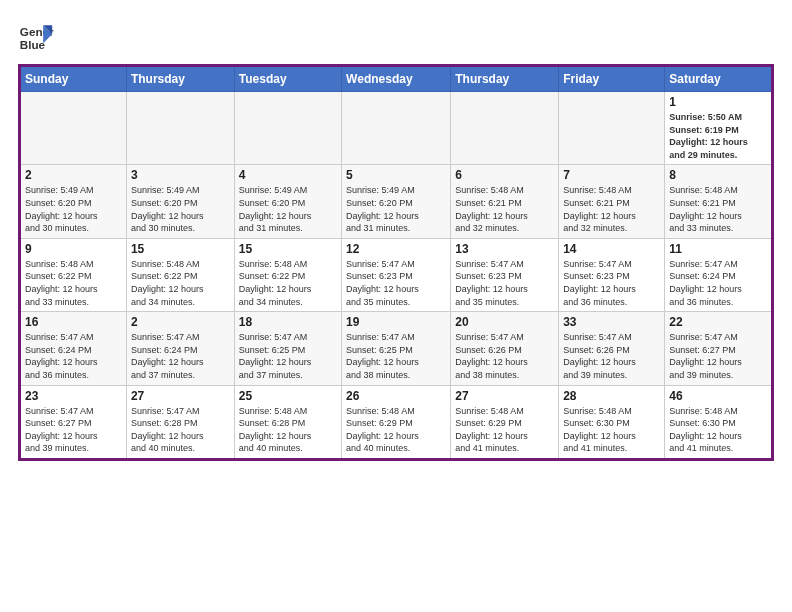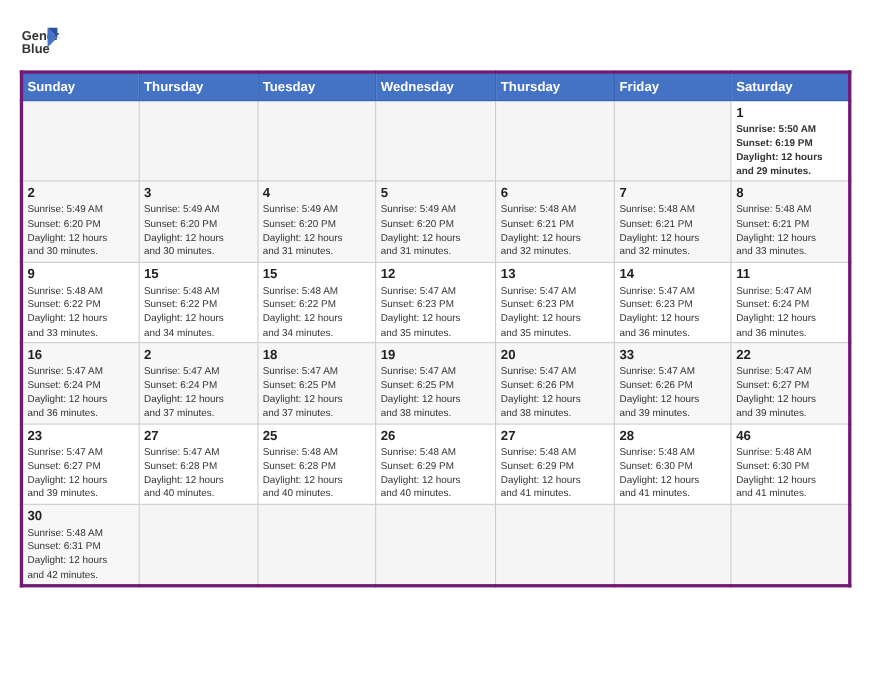--- a/index.html
+++ b/index.html
@@ -334,30 +334,15 @@
 and 41 minutes.</div>
           </td>
           <td>
             <span class="day-number">46</span>
             <div class="day-info" style="white-space: pre-line;">Sunrise: 5:48 AM
 Sunset: 6:30 PM
 Daylight: 12 hours
 and 41 minutes.</div>
           </td>
         </tr>
-        <tr>
-          <td>
-            <span class="day-number">30</span>
-            <div class="day-info" style="white-space: pre-line;">Sunrise: 5:48 AM
-Sunset: 6:31 PM
-Daylight: 12 hours
-and 42 minutes.</div>
-          </td>
-          <td class="empty"></td>
-          <td class="empty"></td>
-          <td class="empty"></td>
-          <td class="empty"></td>
-          <td class="empty"></td>
-          <td class="empty"></td>
-        </tr>
       </tbody>
   </table>
 </div>
 
 </body></html>

